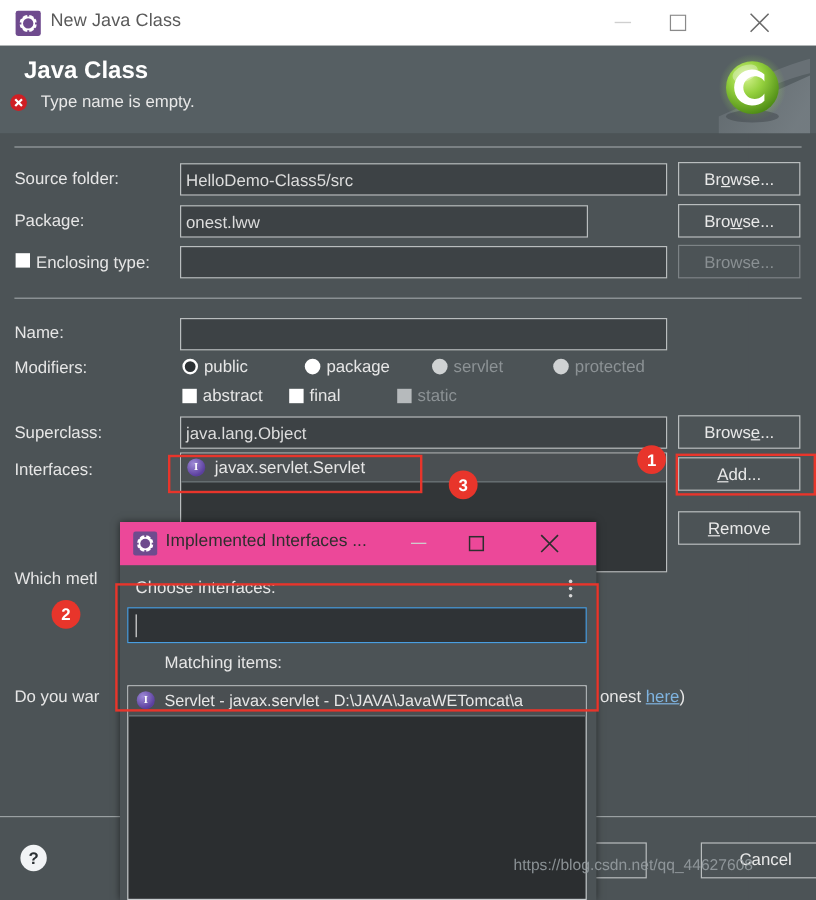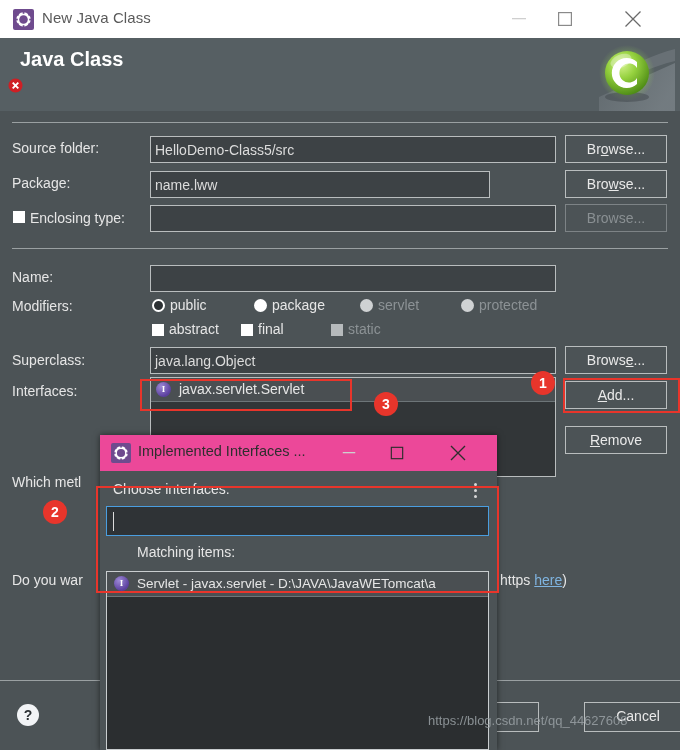--- a/index.html
+++ b/index.html
@@ -143,20 +143,21 @@
   </div>
 
   <div class="header">
     <div class="htitle">Java Class</div>
     <div class="erricon">
       <svg width="15" height="15" viewBox="0 0 15 15">
         <circle cx="7.5" cy="7.5" r="7" fill="#cf1f24"></circle>
         <path d="M4.7 4.7 L10.3 10.3 M10.3 4.7 L4.7 10.3" stroke="#fff" stroke-width="1.9" fill="none"></path>
       </svg>
     </div>
+    <div class="herr">Type name is empty.</div>
     <div class="logo">
       <svg width="90" height="80" viewBox="0 0 90 80">
         <defs>
           <radialGradient id="gsph" cx="38%" cy="30%" r="72%">
             <stop offset="0%" stop-color="#d4f38d"></stop>
             <stop offset="45%" stop-color="#95d13e"></stop>
             <stop offset="100%" stop-color="#4e8c15"></stop>
           </radialGradient>
           <radialGradient id="glow" cx="50%" cy="50%" r="50%">
             <stop offset="55%" stop-color="#9fe05a" stop-opacity=".40"></stop>
@@ -178,21 +179,21 @@
     </div>
   </div>
 
   <div class="divider" style="left:12px;top:122px;width:656px;"></div>
 
   <div class="lbl" style="left:12px;top:140px;">Source folder:</div>
   <div class="tfield" style="left:150px;top:136px;width:406px;height:27px;">HelloDemo-Class5/src</div>
   <div class="btn" style="left:565px;top:135px;width:102px;height:28px;">Br<u>o</u>wse...</div>
 
   <div class="lbl" style="left:12px;top:175px;">Package:</div>
-  <div class="tfield" style="left:150px;top:171px;width:340px;height:27px;">name.lww</div>
+  <div class="tfield" style="left:150px;top:171px;width:340px;height:27px;">onest.lww</div>
   <div class="btn" style="left:565px;top:170px;width:102px;height:28px;">Bro<u>w</u>se...</div>
 
   <div class="chk" style="left:13px;top:211px;"></div>
   <div class="lbl" style="left:30px;top:210px;">Enclosing type:</div>
   <div class="tfield" style="left:150px;top:205px;width:406px;height:27px;"></div>
   <div class="btn disabled" style="left:565px;top:204px;width:102px;height:28px;">Browse...</div>
 
   <div class="divider" style="left:12px;top:248px;width:656px;"></div>
 
   <div class="lbl" style="left:12px;top:269px;">Name:</div>
@@ -230,21 +231,21 @@
     <div class="listrow">
       <span class="ificon">I</span>
       <span>javax.servlet.Servlet</span>
     </div>
   </div>
   <div class="btn" style="left:565px;top:381px;width:102px;height:28px;"><u>A</u>dd...</div>
   <div class="btn" style="left:565px;top:426px;width:102px;height:28px;"><u>R</u>emove</div>
 
   <div class="lbl" style="left:12px;top:474px;">Which metl</div>
   <div class="lbl" style="left:12px;top:572px;">Do you war</div>
-  <div class="lbl" style="left:500px;top:572px;"><span>https </span><span class="link">here</span><span>)</span></div>
+  <div class="lbl" style="left:500px;top:572px;"><span>onest </span><span class="link">here</span><span>)</span></div>
 
   <div class="divider" style="left:0px;top:680px;width:680px;"></div>
   <div class="helpicon" style="left:17px;top:704px;">?</div>
   <div class="btn" style="left:437px;top:702px;width:102px;height:30px;color:#8a9093;">ish</div>
   <div class="btn" style="left:584px;top:702px;width:108px;height:30px;">Cancel</div>
 
   <div class="redbox" style="left:140px;top:379px;width:212px;height:32px;"></div>
   <div class="redbox" style="left:563px;top:378px;width:117px;height:35px;"></div>
   <div class="badge" style="left:531px;top:371px;width:24px;height:24px;line-height:24px;">1</div>
   <div class="badge" style="left:374px;top:392px;width:24px;height:24px;line-height:24px;">3</div>

